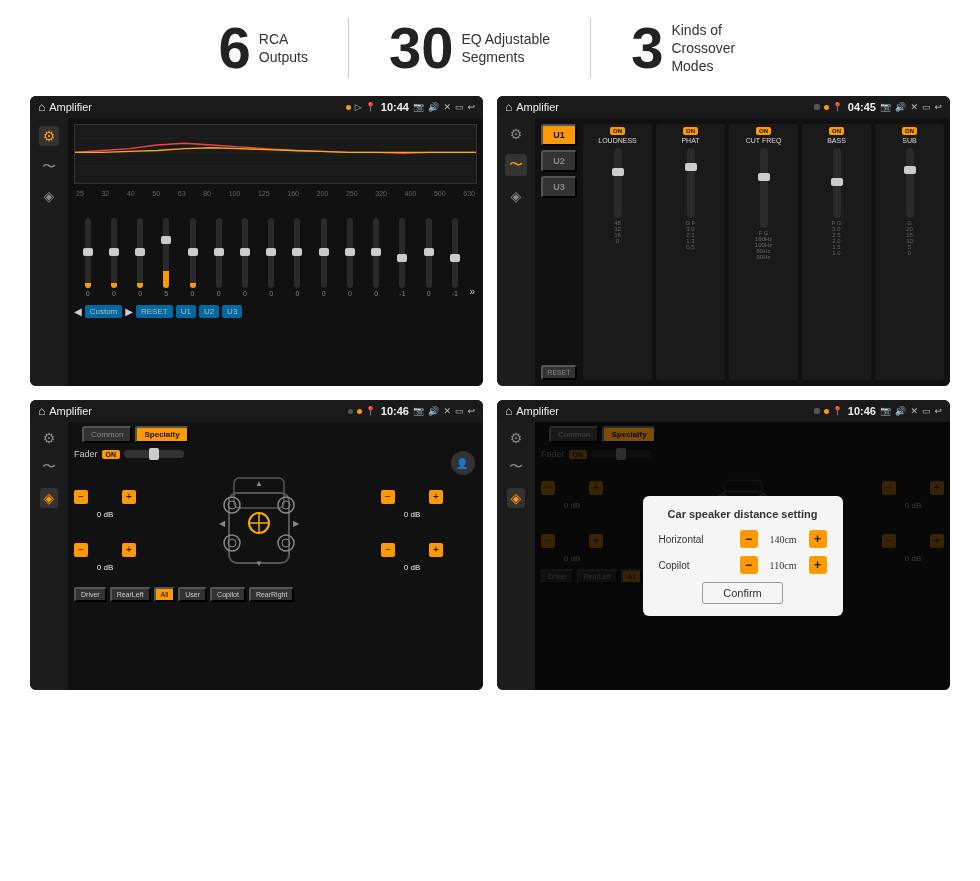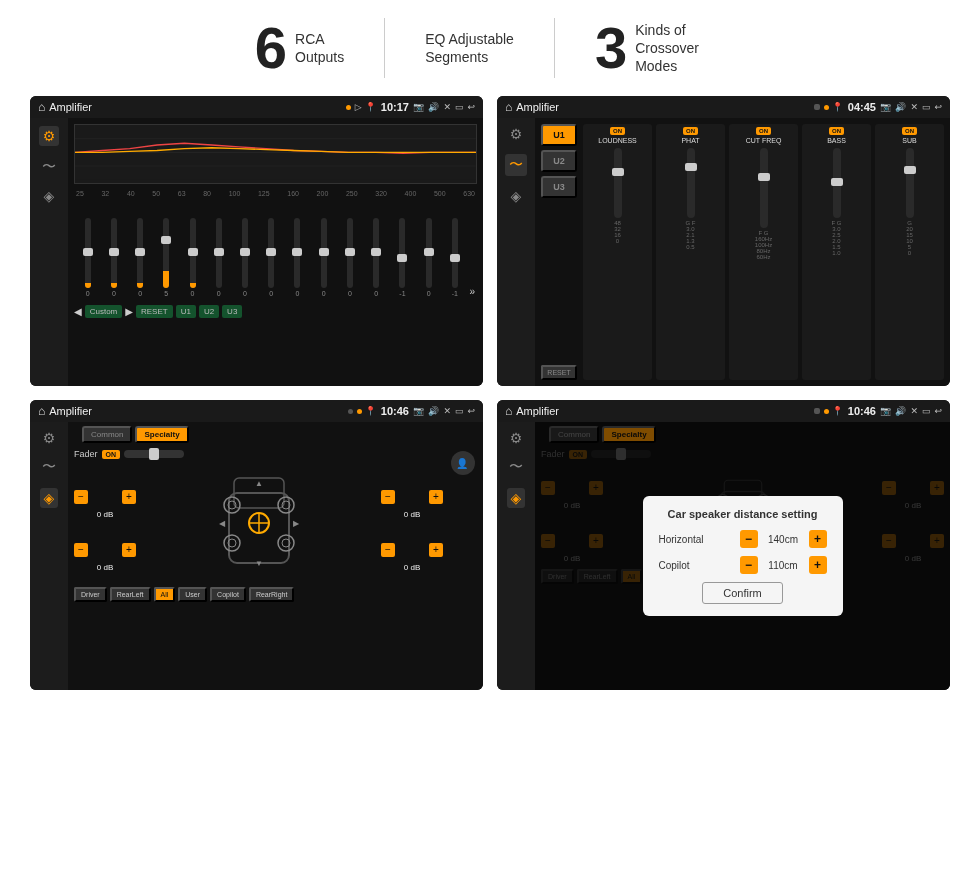--- a/index.html
+++ b/index.html
@@ -197,21 +197,21 @@
       color: #888;
       margin-top: 2px;
     }
     .eq-bottom-bar {
       display: flex;
       align-items: center;
       gap: 3px;
       margin-top: 4px;
     }
     .eq-btn {
-      background: #14532d;
+      background: #0369a1;
       border: none;
       color: #bbb;
       font-size: 8px;
       padding: 2px 5px;
       border-radius: 2px;
       cursor: pointer;
     }
     .eq-btn-play {
       background: none;
       border: none;
@@ -457,20 +457,21 @@
       align-items: center;
       justify-content: center;
       cursor: pointer;
       font-weight: bold;
     }
     .dialog-val {
       font-size: 10px;
       color: #333;
       min-width: 45px;
       text-align: center;
+      font-family: Liberation Serif, serif;
     }
     .dialog-confirm-btn {
       display: block;
       margin: 6px auto 0;
       background: #f5f5f5;
       border: 1px solid #999;
       border-radius: 3px;
       font-size: 11px;
       color: #333;
       padding: 4px 20px;
@@ -502,39 +503,40 @@
 <div class="page-wrapper">
 
 
   <div class="stats-row">
     <div class="stat-item">
       <span class="stat-number">6</span>
       <span class="stat-label">RCA<br>Outputs</span>
     </div>
     <div class="stat-divider"></div>
     <div class="stat-item">
+      <span class="stat-number">30</span>
       <span class="stat-label">EQ Adjustable<br>Segments</span>
     </div>
     <div class="stat-divider"></div>
     <div class="stat-item">
       <span class="stat-number">3</span>
       <span class="stat-label">Kinds of<br>Crossover Modes</span>
     </div>
   </div>
 
   <div class="screenshots-grid">
 
     <div class="screen-container">
       <div class="status-bar">
         <span class="status-home">⌂</span>
         <span class="status-title">Amplifier</span>
         <span class="status-dot"></span>
         <span class="status-icon">▷</span>
         <span class="status-icon">📍</span>
-        <span class="status-time">10:17</span>
+        <span class="status-time">10:44</span>
         <span class="status-icon">📷</span>
         <span class="status-icon">🔊</span>
         <span class="status-icon">✕</span>
         <span class="status-icon">▭</span>
         <span class="status-icon">↩</span>
       </div>
       <div class="screen-body">
         <div class="screen-sidebar">
           <span class="sidebar-icon active">⚙</span>
           <span class="sidebar-icon">〜</span>

